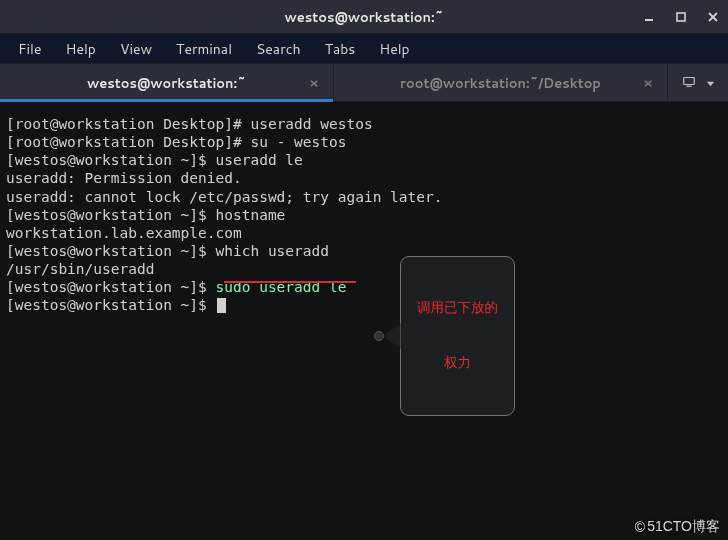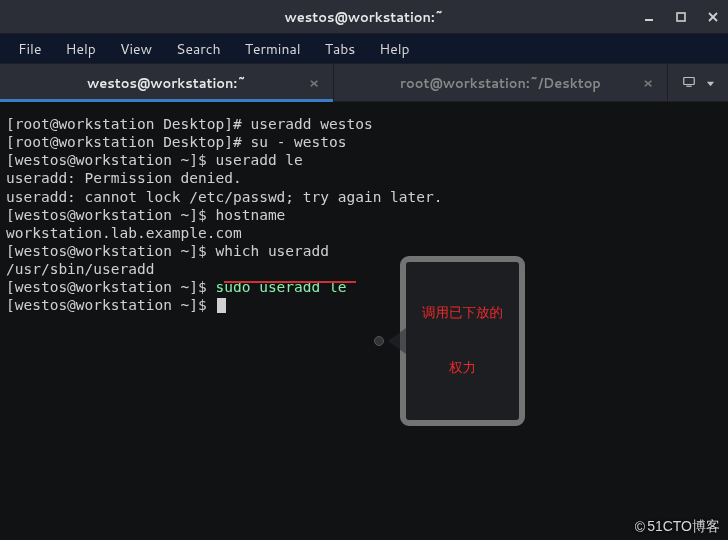--- a/index.html
+++ b/index.html
@@ -134,21 +134,21 @@
       width: 10px;
       height: 10px;
       border-radius: 50%;
       background: #333;
       border: 1px solid #555;
     }
     .anno-tag {
       position: relative;
       margin-left: 16px;
       background: rgba(40,40,44,0.55);
-      border: 6px solid #737373;
+      border: 1px solid #737373;
       border-radius: 9px;
       padding: 6px 16px;
       color: #ef2929;
       font-size: 13.5px;
       line-height: 1.35;
       text-align: center;
       font-family: "SimHei", "Microsoft YaHei", sans-serif;
     }
     .anno-tag::before {
       content: "";
@@ -214,22 +214,22 @@
           <line x1="9" y1="1" x2="1" y2="9" stroke="#d0d0d0" stroke-width="1.8"></line>
         </svg>
     </span>
   </div>
 </div>
 
 <div class="menubar">
   <span class="menu-item">File</span>
   <span class="menu-item">Help</span>
   <span class="menu-item">View</span>
+  <span class="menu-item">Terminal</span>
   <span class="menu-item">Search</span>
-  <span class="menu-item">Terminal</span>
   <span class="menu-item">Tabs</span>
   <span class="menu-item">Help</span>
 </div>
 
 <div class="tabbar">
   <div class="tab active">
     <span>westos@workstation:~</span>
     <span class="tab-close">×</span>
   </div>
   <div class="tab">

